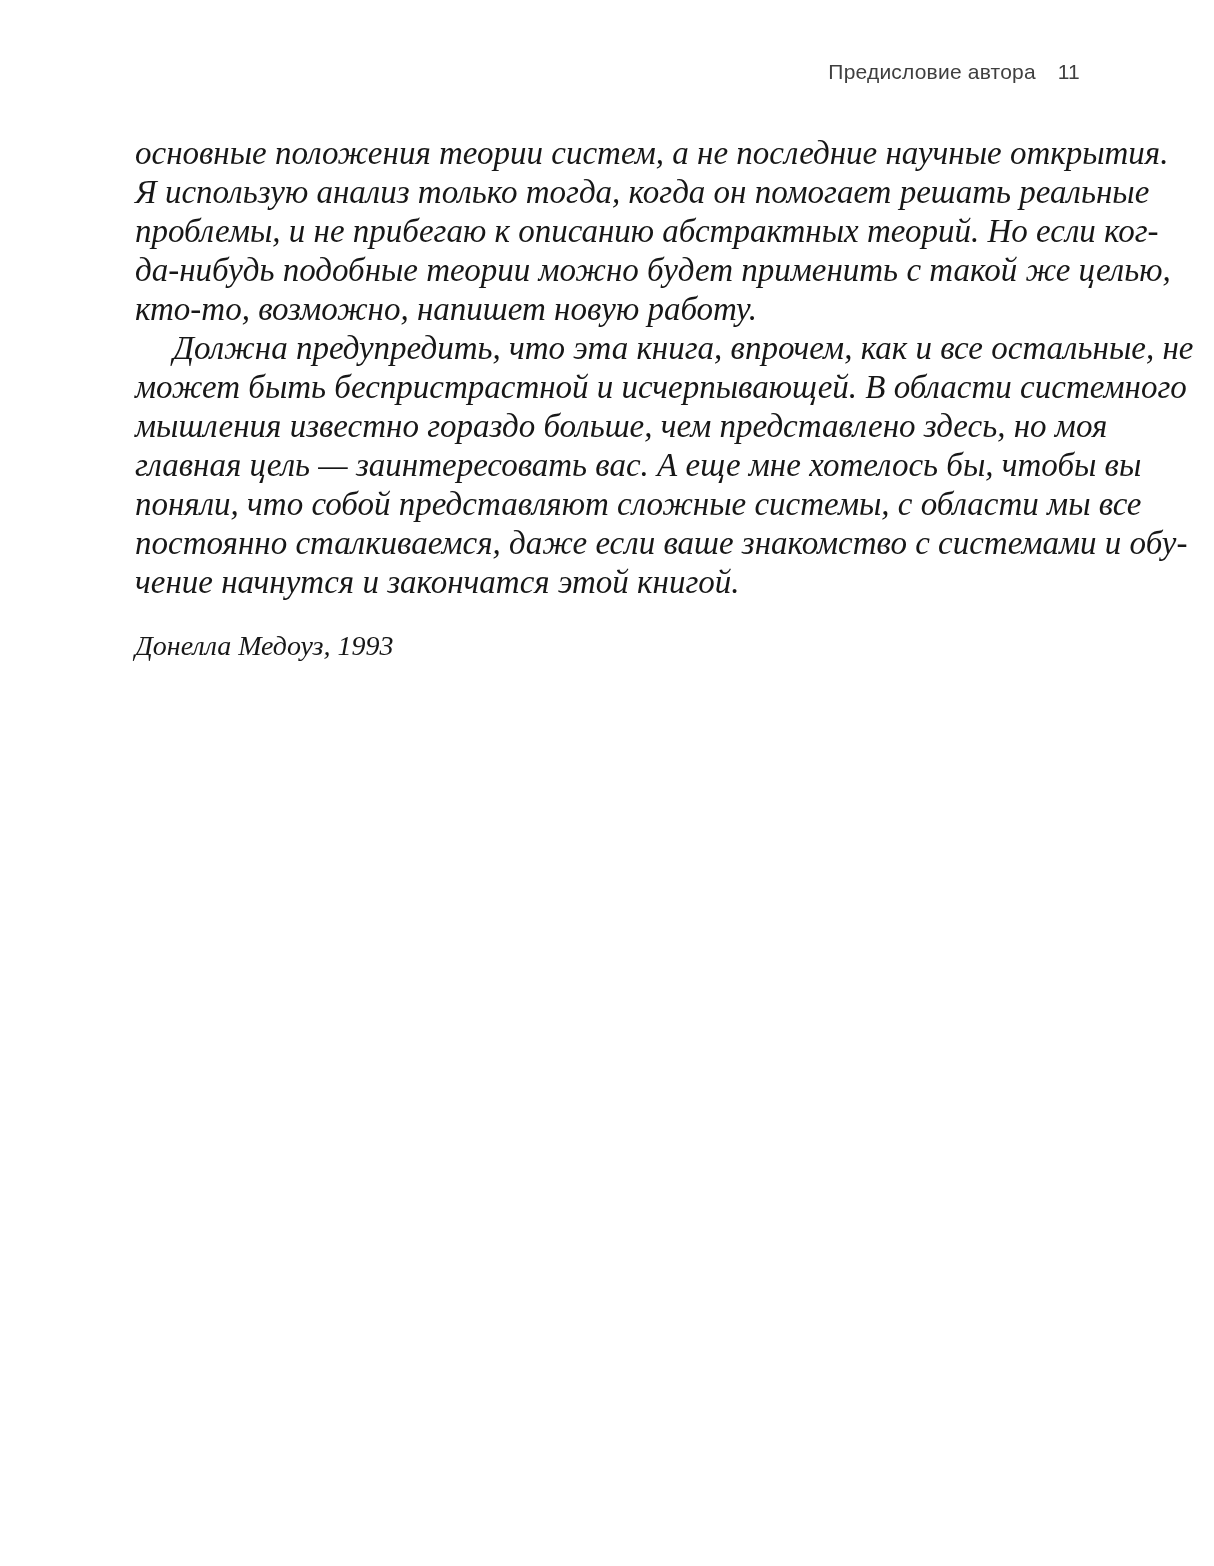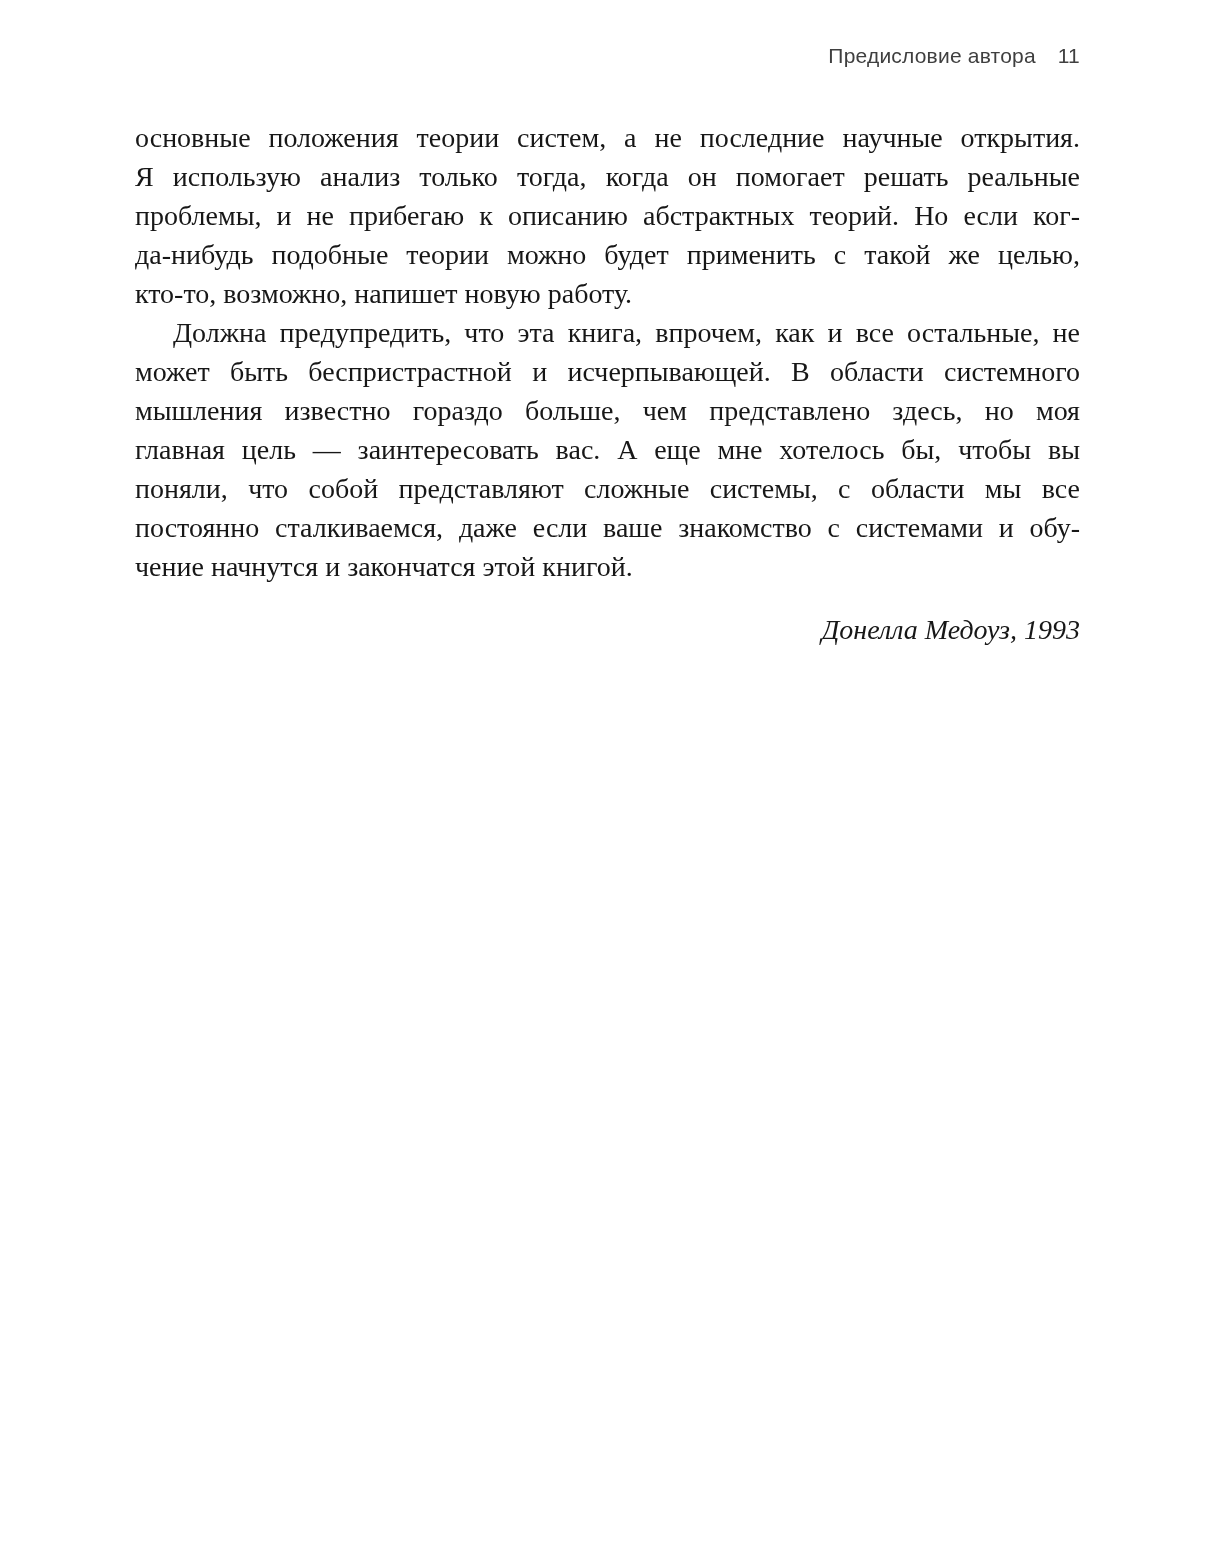--- a/index.html
+++ b/index.html
@@ -7,58 +7,59 @@
     padding: 0;
     background: #e8e8e8;
   }
   .page {
     position: relative;
     width: 1214px;
     height: 1566px;
     margin: 0 auto;
     background: #ffffff;
     box-sizing: border-box;
-    padding: 44px 134px 0 135px;
+    padding: 60px 134px 0 135px;
     overflow: hidden;
   }
   .running-header {
     display: flex;
     justify-content: flex-end;
     align-items: baseline;
     gap: 22px;
     font-family: "Liberation Sans", "DejaVu Sans", sans-serif;
     font-size: 21px;
     letter-spacing: 0.2px;
     color: #3f3f3f;
   }
   .running-header .page-num {
     color: #404040;
   }
   .body-text {
     margin-top: 50px;
     font-family: "Liberation Serif", "DejaVu Serif", serif;
-    font-size: 28px;
+    font-size: 33px;
     line-height: 39px;
     color: #171717;
+    font-style: italic;
   }
   .line {
     text-align: justify;
     text-align-last: justify;
     white-space: nowrap;
   }
   .line.para-end {
     text-align: center;
     text-align-last: left;
   }
   .line.indent {
     padding-left: 38px;
   }
   .signature {
     margin-top: 28px;
-    text-align: right;
+    text-align: left;
     font-family: "Liberation Serif", "DejaVu Serif", serif;
     font-style: italic;
     font-size: 28px;
     color: #171717;
   }
 </style>
 </head>
 <body>
 
 <div class="page">

